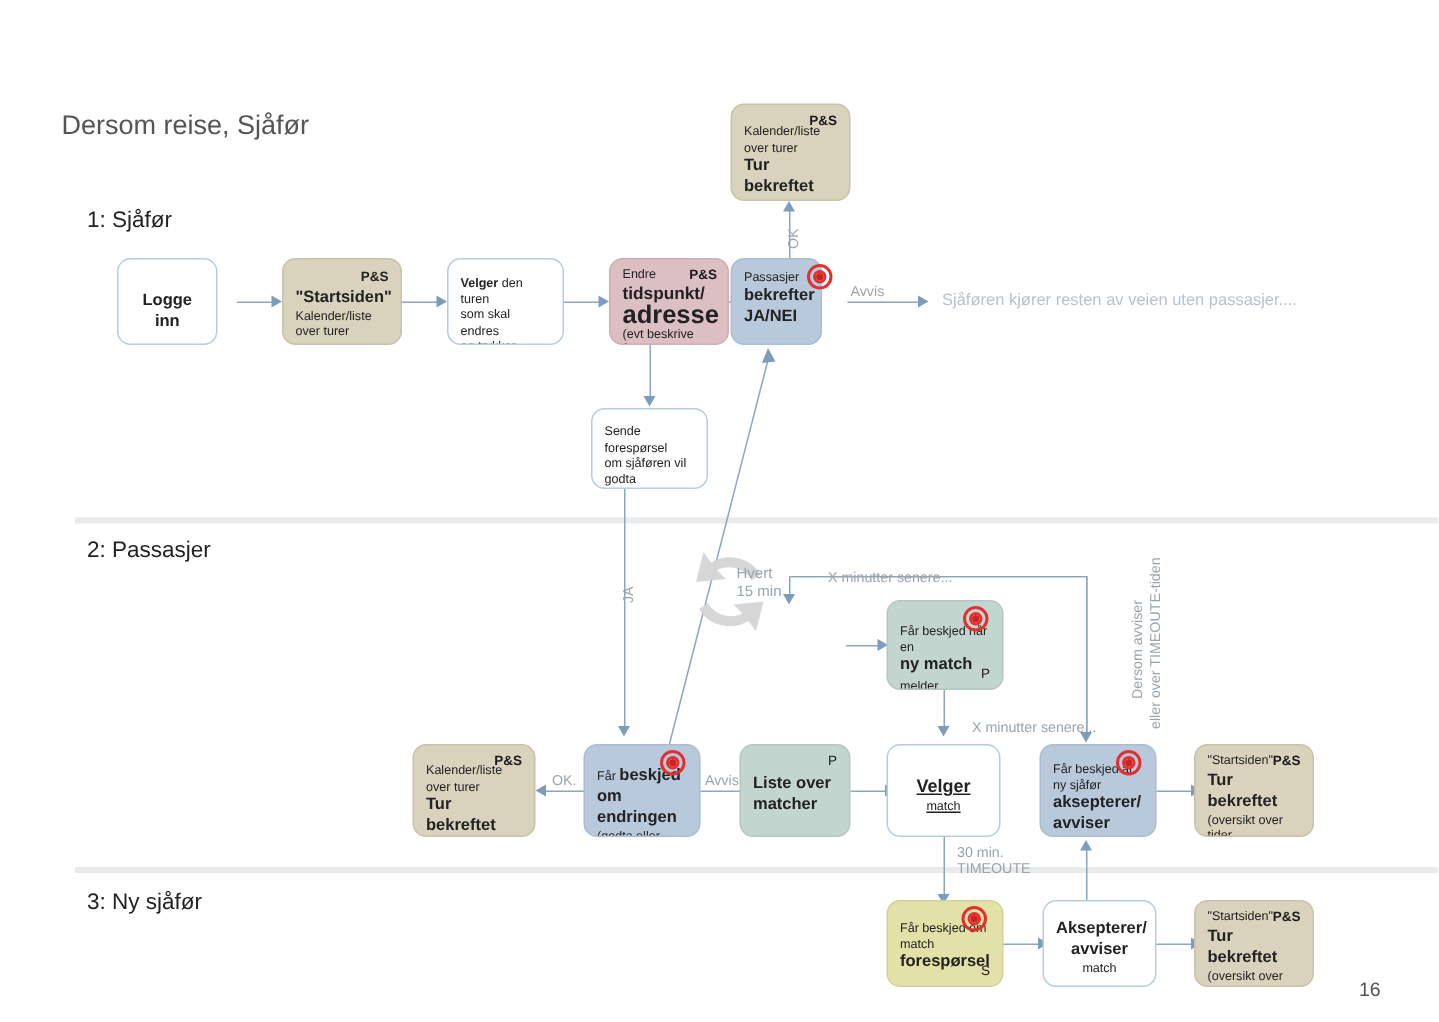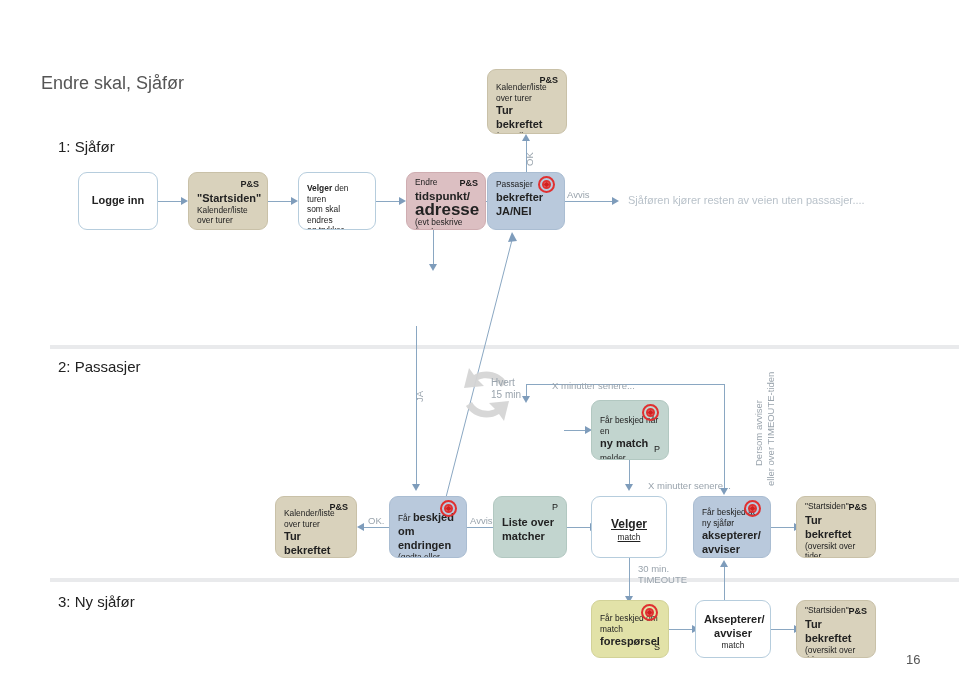--- a/index.html
+++ b/index.html
@@ -69,30 +69,30 @@
   .pagenum{font-size:13px;color:#555;}
 
   
   .loopicon{position:absolute;width:64px;height:62px;opacity:.95;}
 </style>
 </head>
 <body>
 
 <div id="stage">
 
-  <div class="abs doc-sub">Endre skal, Sjåfør</div>
+  <div class="abs doc-sub">Dersom reise, Sjåfør</div>
 
   <div class="abs band" style="top:345px;"></div>
   <div class="abs band" style="top:578px;"></div>
 
   <div class="abs lane-title" style="left:58px;top:138px;">1: Sjåfør</div>
   <div class="abs lane-title" style="left:58px;top:358px;">2: Passasjer</div>
   <div class="abs lane-title" style="left:58px;top:593px;">3: Ny sjåfør</div>
 
-  <div class="abs node c-white" style="left:78px;top:172px;width:80px;height:58px;">
+  <div class="abs node c-white" style="left:78px;top:172px;width:67px;height:58px;">
     <span class="l mid center" style="margin-top:14px;">Logge inn</span>
   </div>
   <div class="abs ln lnh" style="left:158px;top:201px;width:24px;"></div>
   <div class="abs arw arw-r" style="left:181px;top:197px;"></div>
 
   <div class="abs node c-tan" style="left:188px;top:172px;width:80px;height:58px;">
     <span class="l" style="text-align:right;font-size:9px;font-weight:bold;">P&amp;S</span>
     <span class="l mid center">"Startsiden"</span>
     <span class="l sm">Kalender/liste</span>
     <span class="l sm">over turer</span>
@@ -111,21 +111,21 @@
   <div class="abs node c-pink" style="left:406px;top:172px;width:80px;height:58px;padding-top:4px;">
     <span class="l" style="font-size:8.4px;"><span>Endre</span><b class="corner-tag" style="right:7px;top:5px;">P&amp;S</b></span>
     <span class="l mid" style="font-size:11.5px;">tidspunkt/</span>
     <span class="l mid" style="font-size:17px;">adresse</span>
     <span class="l sm">(evt beskrive årsak</span>
 
   </div>
   <div class="abs ln lnh" style="left:486px;top:201px;width:24px;"></div>
   <div class="abs arw arw-r" style="left:509px;top:197px;"></div>
 
-  <div class="abs node c-blue" style="left:487px;top:172px;width:78px;height:58px;left:487px;">
+  <div class="abs node c-blue" style="left:487px;top:172px;width:61px;height:58px;left:487px;">
     <span class="l sm">Passasjer</span>
     <span class="l mid">bekrefter</span>
     <span class="l mid">JA/NEI</span>
   </div>
   <div class="bulls" style="left:538px;top:176px;">
     <i class="r1"></i>
       <i class="r2"></i>
       <i class="r3"></i>
   </div>
 
@@ -143,20 +143,25 @@
     <span class="l sm" style="margin-top:8px;">Kalender/liste</span>
     <span class="l sm">over turer</span>
     <span class="l mid">Tur bekreftet</span>
     <span class="l sm">(oversikt over nye</span>
 
   </div>
 
   <div class="abs ln lnv" style="left:433px;top:230px;height:38px;"></div>
   <div class="abs arw arw-d" style="left:429px;top:264px;"></div>
 
+  <div class="abs node c-white" style="left:394px;top:272px;width:78px;height:54px;padding-top:9px;">
+    <span class="l sm">Sende forespørsel</span>
+    <span class="l sm">om sjåføren vil godta</span>
+    <span class="l sm"><span>endringen? </span></span>
+  </div>
 
   <svg class="abs" style="left:0;top:0;width:959px;height:681px;pointer-events:none;">
 
     <line x1="444" y1="505" x2="512" y2="240" stroke="#8aa7c2" stroke-width="1"></line>
     <polygon points="512,232 508,242 517,241" fill="#7e9cbb"></polygon>
   </svg>
 
   <div class="abs ln lnv" style="left:416px;top:326px;height:162px;"></div>
   <div class="abs arw arw-d" style="left:412px;top:484px;"></div>
   <div class="abs elbl rot90" style="left:414px;top:402px;">JA</div>

